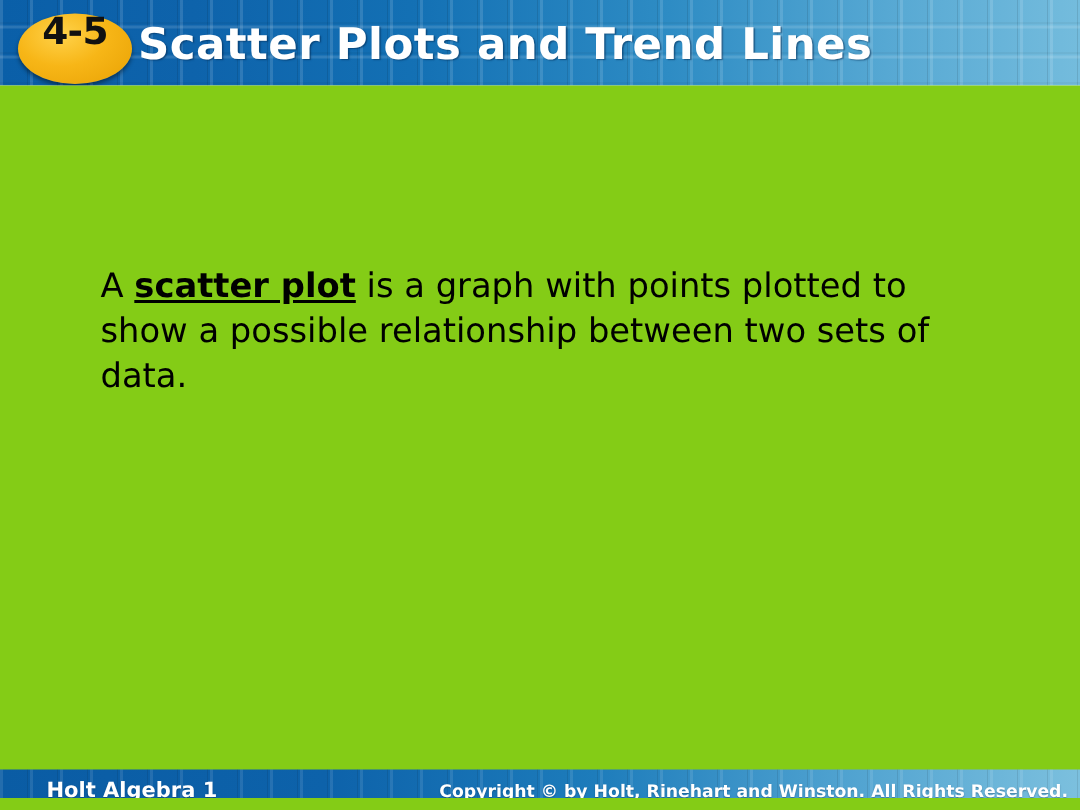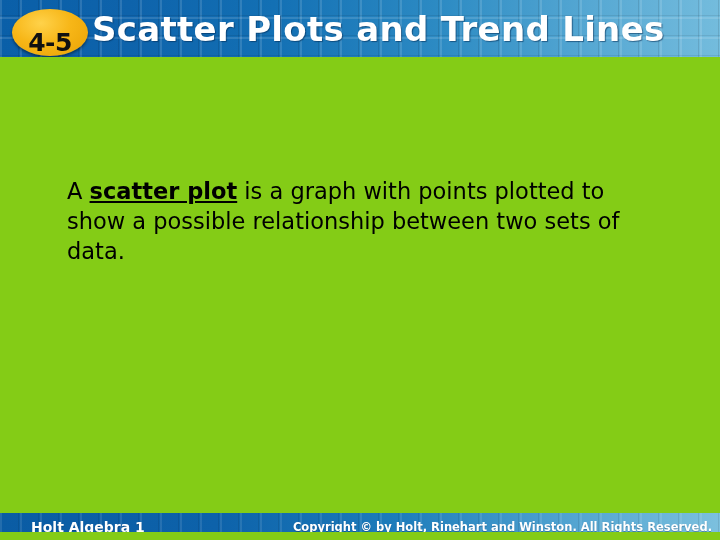--- a/index.html
+++ b/index.html
@@ -58,21 +58,21 @@
   .badge {
     position: absolute;
     left: 12px;
     top: 9px;
     width: 76px;
     height: 47px;
     border-radius: 50%;
     background: radial-gradient(ellipse at 38% 30%, #ffd24a 0%, #f7b617 45%, #e8a103 100%);
     box-shadow: 0 2px 3px rgba(0,0,0,0.45);
     display: flex;
-    align-items: flex-end;
+    align-items: flex-start;
     justify-content: center;
     z-index: 3;
   }
   .badge-label {
     font-family: "DejaVu Sans", sans-serif;
     font-weight: bold;
     font-size: 25px;
     color: #111111;
     letter-spacing: -0.5px;
     line-height: 1;
@@ -82,21 +82,21 @@
   .header-title {
     position: absolute;
     left: 92px;
     top: 10px;
     height: 38px;
     display: flex;
     align-items: center;
     color: #ffffff;
     font-family: "DejaVu Sans", sans-serif;
     font-weight: bold;
-    font-size: 34px;
+    font-size: 29px;
     letter-spacing: 0.3px;
     white-space: nowrap;
     text-shadow: 1px 1px 1px rgba(0,40,80,0.55);
     z-index: 2;
   }
 
   
   .content {
     position: absolute;
     left: 0;

